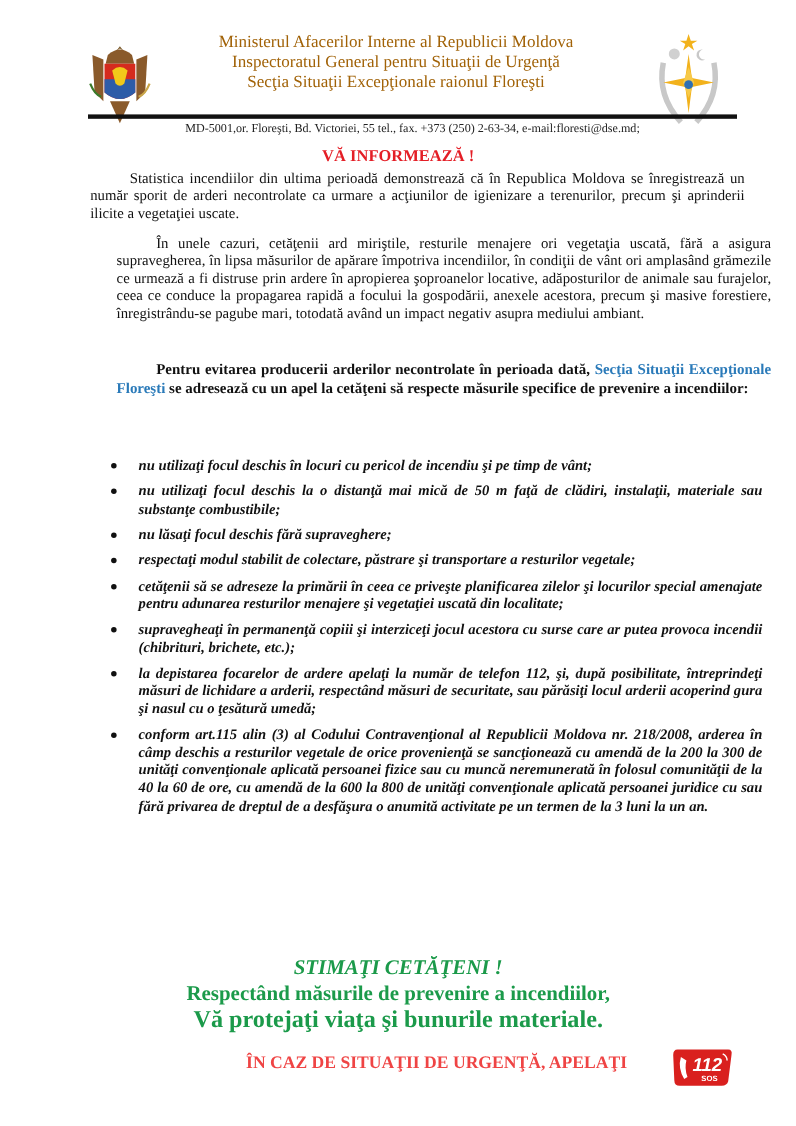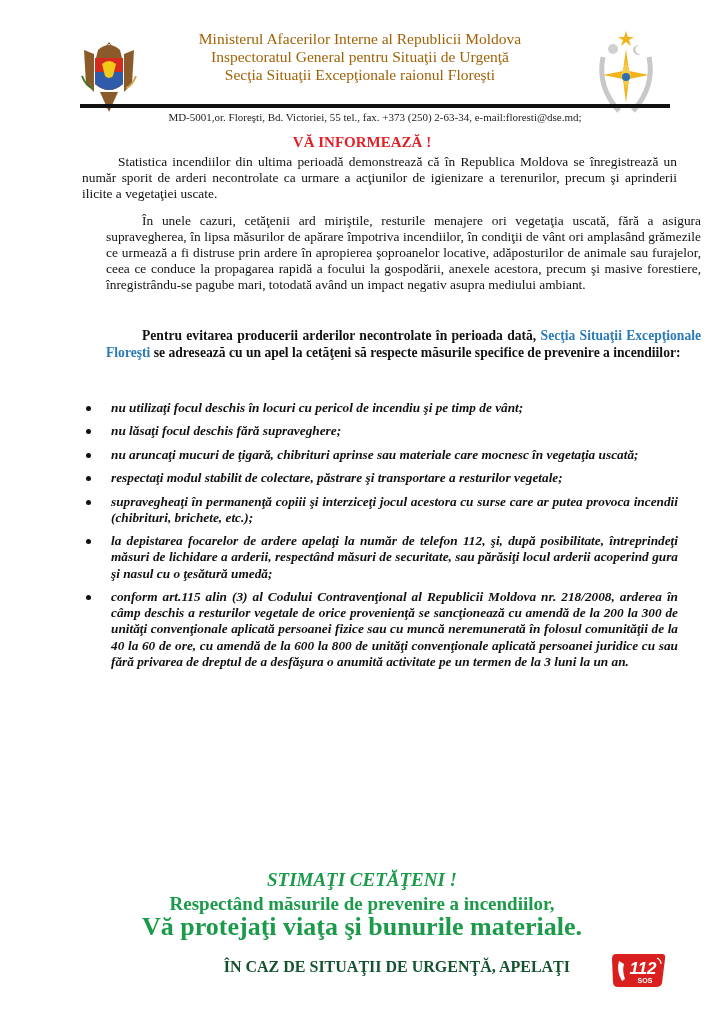--- a/index.html
+++ b/index.html
@@ -22,33 +22,33 @@
   .para { left:82px; width:595px; font-size:13.4px; line-height:16.1px;
           text-align:justify; color:#111; }
   .para .indent { display:inline-block; width:36px; }
   .p1 { top:154px; }
   .p2 { top:213px;margin-left:24px; }
 
   .appeal { left:82px; top:327px; width:595px; font-weight:bold;
             font-size:13.6px; line-height:17px; text-align:justify;margin-left:24px; }
   .appeal .blue { color:#2a7ab9; }
 
-  .bullets { left:86px; top:400px; width:592px; margin:0; padding:0; list-style:none; }
+  .bullets { left:86px; top:400px; width:592px; margin:15px; padding:0; list-style:none; }
   .bullets li { position:relative; padding-left:25px; font-weight:bold; font-style:italic;
                 font-size:13.3px; line-height:16.2px; margin-bottom:7.2px; text-align:justify; }
   .bullets li .dot { position:absolute; left:0; top:6px; width:5px; height:5px;
                      border-radius:50%; background:#111; }
 
   .closing { left:0; width:724px; text-align:center; font-weight:bold; color:#1b9a4a; }
   .c1 { top:868px; font-size:19px; font-style:italic; line-height:24px; }
   .c2 { top:892px; font-size:19px; line-height:23px; }
-  .c3 { top:915px; font-size:26px; line-height:23px; }
+  .c3 { top:915px; font-size:22px; line-height:23px; }
 
   .emergency { left:170px; top:958px; width:400px; text-align:right;
-               color:#14532d; font-weight:bold; font-size:16px; }
+               color:#ef4444; font-weight:bold; font-size:16px; }
   .sos-badge { left:610px; top:951px; width:58px; height:38px; }
 </style>
 </head>
 <body>
 
 <div class="abs logo-left">
   <svg width="62" height="78" viewBox="0 0 62 78">
     <path d="M31 6 L28 10 L31 8 L34 10 Z" fill="#7a5a2a"></path>
     <path d="M20 14 Q31 4 42 14 L44 22 L18 22 Z" fill="#8a5a2b"></path>
     <path d="M6 14 L16 18 L16 56 L8 48 Z" fill="#8a5a2b"></path>
@@ -86,23 +86,24 @@
 
 <div class="abs inform-title">VĂ INFORMEAZĂ !</div>
 
 <div class="abs para p1"><span class="indent"></span><span>Statistica incendiilor din ultima perioadă demonstrează că în Republica Moldova se înregistrează un număr sporit de arderi necontrolate ca urmare a acţiunilor de igienizare a terenurilor, precum şi aprinderii ilicite a vegetaţiei uscate.</span></div>
 <div class="abs para p2"><span class="indent"></span><span>În unele cazuri, cetăţenii ard miriştile, resturile menajere ori vegetaţia uscată, fără a asigura supravegherea, în lipsa măsurilor de apărare împotriva incendiilor, în condiţii de vânt ori amplasând grămezile ce urmează a fi distruse prin ardere în apropierea şoproanelor locative, adăposturilor de animale sau furajelor, ceea ce conduce la propagarea rapidă a focului la gospodării, anexele acestora, precum şi masive forestiere, înregistrându-se pagube mari, totodată având un impact negativ asupra mediului ambiant.</span></div>
 
 <div class="abs appeal"><span class="indent" style="display:inline-block;width:36px"></span><span>Pentru evitarea producerii arderilor necontrolate în perioada dată, </span><span class="blue">Secţia Situaţii Excepţionale Floreşti</span><span> se adresează  cu un apel la cetăţeni să respecte măsurile specifice de prevenire a incendiilor:</span></div>
 
 <ul class="abs bullets">
   <li><span class="dot"></span><span>nu utilizaţi focul deschis în locuri cu pericol de incendiu şi pe timp de vânt;</span></li>
+  <li><span class="dot"></span><span>nu utilizaţi focul deschis la o distanţă mai mică de 50 m faţă de clădiri, instalaţii, materiale sau substanţe combustibile;</span></li>
   <li><span class="dot"></span><span>nu lăsaţi focul deschis fără supraveghere;</span></li>
-  <li><span class="dot"></span><span>nu aruncaţi mucuri de ţigară, chibrituri aprinse sau materiale care mocnesc în vegetaţia uscată;</span></li>
   <li><span class="dot"></span><span>respectaţi modul stabilit de colectare, păstrare şi transportare  a resturilor vegetale;</span></li>
+  <li><span class="dot"></span><span>cetăţenii să se adreseze la primării în ceea ce priveşte  planificarea zilelor şi locurilor special amenajate pentru adunarea resturilor menajere şi vegetaţiei uscată din localitate;</span></li>
   <li><span class="dot"></span><span>supravegheaţi în permanenţă copiii şi interziceţi jocul acestora cu surse care ar putea provoca incendii (chibrituri, brichete, etc.);</span></li>
   <li><span class="dot"></span><span>la depistarea focarelor de ardere apelaţi la număr de telefon 112, şi, după posibilitate, întreprindeţi măsuri de lichidare a arderii, respectând măsuri de securitate, sau părăsiţi locul arderii acoperind gura şi nasul cu o ţesătură umedă;</span></li>
   <li><span class="dot"></span><span>conform art.115 alin (3) al Codului Contravenţional al Republicii Moldova  nr. 218/2008, arderea în câmp deschis a resturilor vegetale de orice provenienţă se sancţionează cu amendă de la 200 la 300 de unităţi convenţionale aplicată persoanei fizice sau cu muncă neremunerată în folosul comunităţii de la 40 la 60 de ore, cu amendă de la 600 la 800 de unităţi convenţionale aplicată persoanei juridice cu sau fără privarea de dreptul de a desfăşura o anumită activitate pe un termen de la 3 luni la un an.</span></li>
 </ul>
 
 <div class="abs closing c1">STIMAŢI CETĂŢENI !</div>
 <div class="abs closing c2">Respectând măsurile de prevenire a incendiilor,</div>
 <div class="abs closing c3">Vă protejaţi viaţa şi bunurile materiale.</div>
 
 <div class="abs emergency">ÎN CAZ DE SITUAŢII DE URGENŢĂ, APELAŢI</div>

